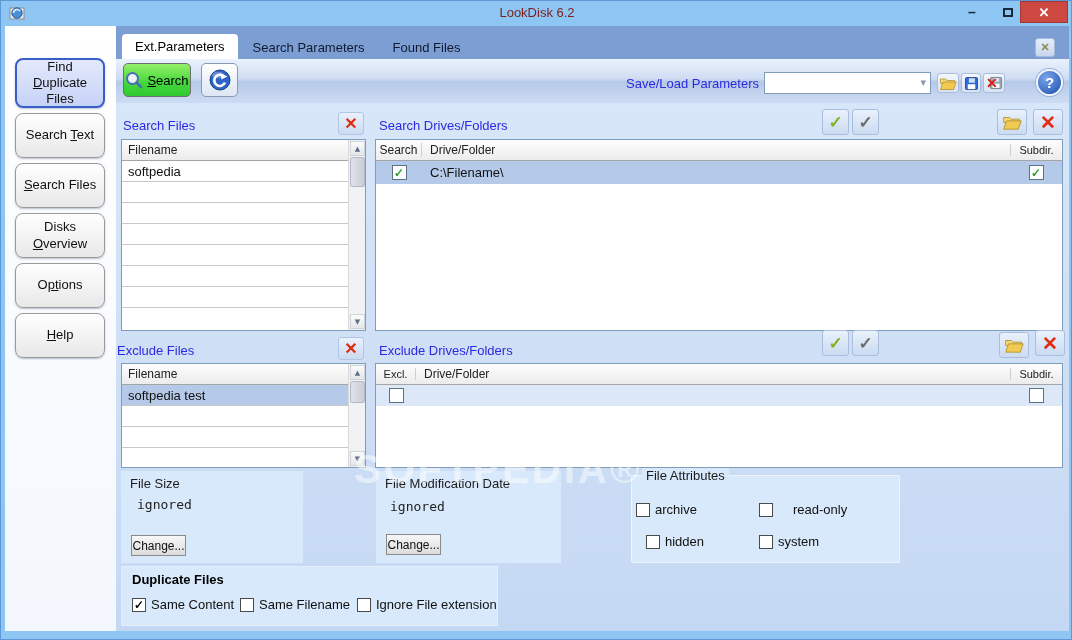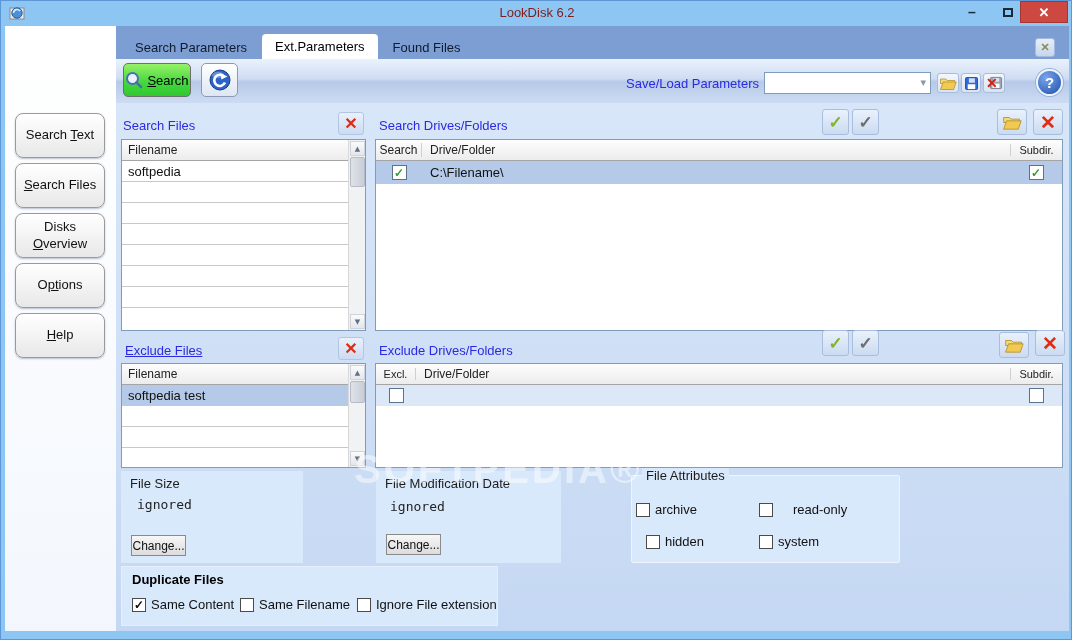--- a/index.html
+++ b/index.html
@@ -101,41 +101,44 @@
       </div>
     <div class="win-btn btn-max">
         <span class="max-glyph"></span>
       </div>
     <div class="win-btn btn-close">
         <span>✕</span>
       </div>
   </div>
 
   <div class="sidebar">
+    <div class="side-btn active" style="top:32px;height:50px;">
+      <span><span>Find </span><span class="key">D</span><span>uplicate Files</span></span>
+    </div>
     <div class="side-btn" style="top:87px;">
       <span><span>Search </span><span class="key">T</span><span>ext</span></span>
     </div>
     <div class="side-btn" style="top:137px;">
       <span><span></span><span class="key">S</span><span>earch Files</span></span>
     </div>
     <div class="side-btn" style="top:187px;">
       <span><span>Disks </span><span class="key">O</span><span>verview</span></span>
     </div>
     <div class="side-btn" style="top:237px;">
       <span><span>O</span><span class="key">pt</span><span>ions</span></span>
     </div>
     <div class="side-btn" style="top:287px;">
       <span><span></span><span class="key">H</span><span>elp</span></span>
     </div>
   </div>
 
   <div class="tabstrip">
     <div class="tabs">
+      <div class="tab active">Ext.Parameters</div>
       <div class="tab">Search Parameters</div>
-      <div class="tab active">Ext.Parameters</div>
       <div class="tab">Found Files</div>
     </div>
     <div class="tabstrip-close">
         <span>✕</span>
       </div>
   </div>
 
   <div class="toolbar">
     <div class="search-btn">
       <svg width="18" height="18" viewBox="0 0 18 18">
@@ -240,21 +243,21 @@
           </span>
         <span class="drv-hdr-path">C:\Filename\</span>
         <span class="drv-hdr-sub cell-c" style="border-left:none;">
             <span class="cbx">
               <span>✓</span>
             </span>
           </span>
       </div>
     </div>
 
-    <div class="sec-label" style="left:9px;top:240px;text-decoration:underline;">Exclude Files</div>
+    <div class="sec-label" style="left:1px;top:240px;">Exclude Files</div>
     <div class="xbtn" style="left:222px;top:234px;">
         <span>✕</span>
       </div>
     <div class="tbl" style="left:5px;top:260px;width:245px;height:105px;">
       <div class="hdr">
           <span class="pad">Filename</span>
         </div>
       <div style="margin-right:17px;">
         <div class="frow sel">softpedia test</div>
         <div class="frow"></div>

